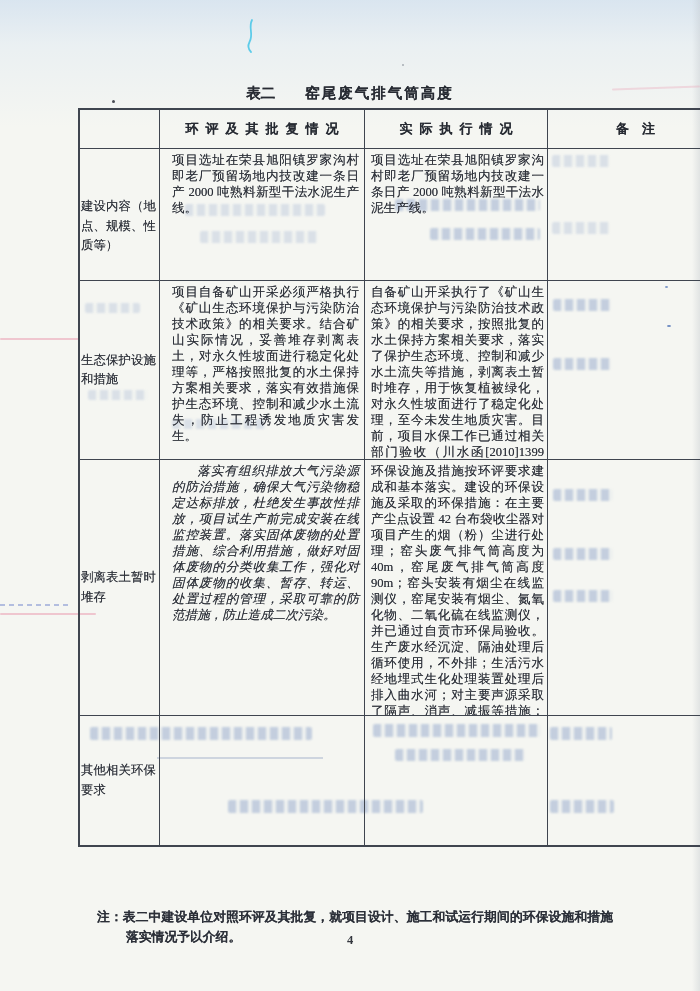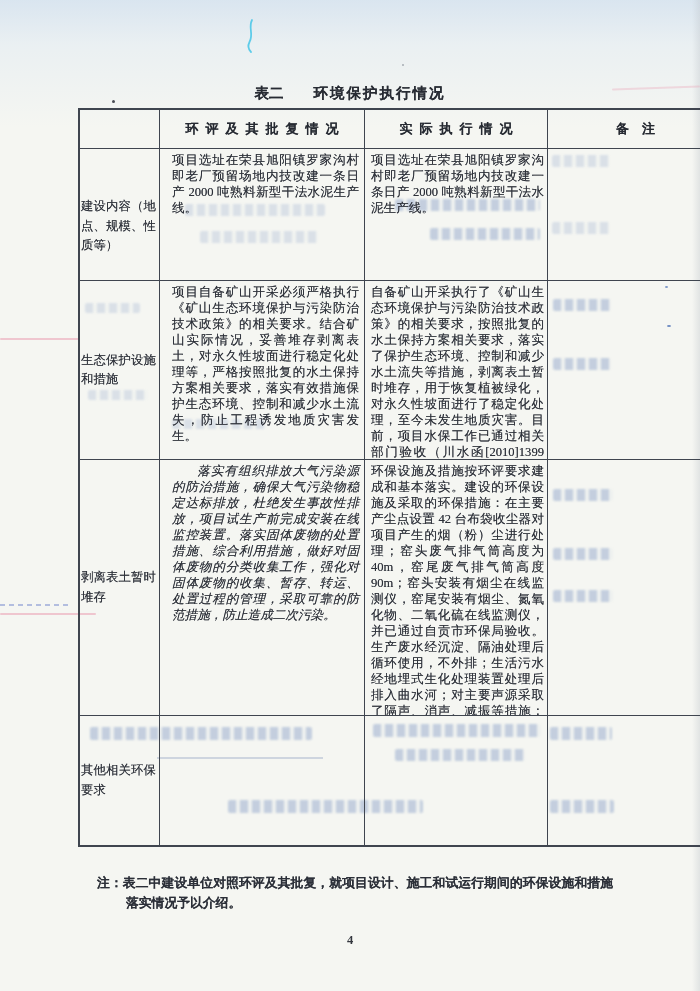--- a/index.html
+++ b/index.html
@@ -71,21 +71,21 @@
   }
   .labelcell.low{padding-top:24px;}
   .txt{
     text-align:justify;
   }
   .c-eia{padding:3px 5px 0 12px;}
   .c-act{padding:3px 3px 0 6px;}
   .indent .txt{text-indent:2em;font-style:italic;}
 
   .note{
-    position:absolute;left:97px;top:874px;width:516px;
+    position:absolute;left:97px;top:908px;width:516px;
     font-size:12.8px;line-height:19.5px;font-weight:bold;
     color:#2b2f38;text-shadow:0 0 .35px rgba(43,47,56,.7);
     padding-left:29px;text-indent:-29px;text-align:justify;
   }
   .pageno{
     position:absolute;left:0;top:933px;width:700px;text-align:center;
     font-size:12.5px;color:#33363e;font-weight:bold;
   }
 
   
@@ -151,21 +151,21 @@
   <div class="bleed" style="left:553px;top:590px;width:60px;"></div>
   <div class="bleed" style="left:90px;top:727px;width:222px;height:13px;"></div>
   <div class="bleed" style="left:373px;top:724px;width:168px;height:13px;"></div>
   <div class="bleed" style="left:395px;top:749px;width:130px;"></div>
   <div class="bleed" style="left:550px;top:727px;width:62px;height:13px;"></div>
   <div class="bleed" style="left:228px;top:800px;width:195px;height:13px;"></div>
   <div class="bleed" style="left:550px;top:800px;width:64px;height:13px;"></div>
   <div class="bleed-line" style="left:157px;top:757px;width:166px;"></div>
 
   <div class="title">
-    <span>表二</span><span class="gap"></span><span class="t2">环境保护执行情况</span>
+    <span>表二</span><span class="gap"></span><span class="t2">窑尾废气排气筒高度</span>
   </div>
 
   <div class="doc-table">
 
     <div class="cell fc head"></div>
     <div class="cell head">
       <span class="ls">环评及其批复情况</span>
     </div>
     <div class="cell head">
       <span class="ls">实际执行情况</span>

